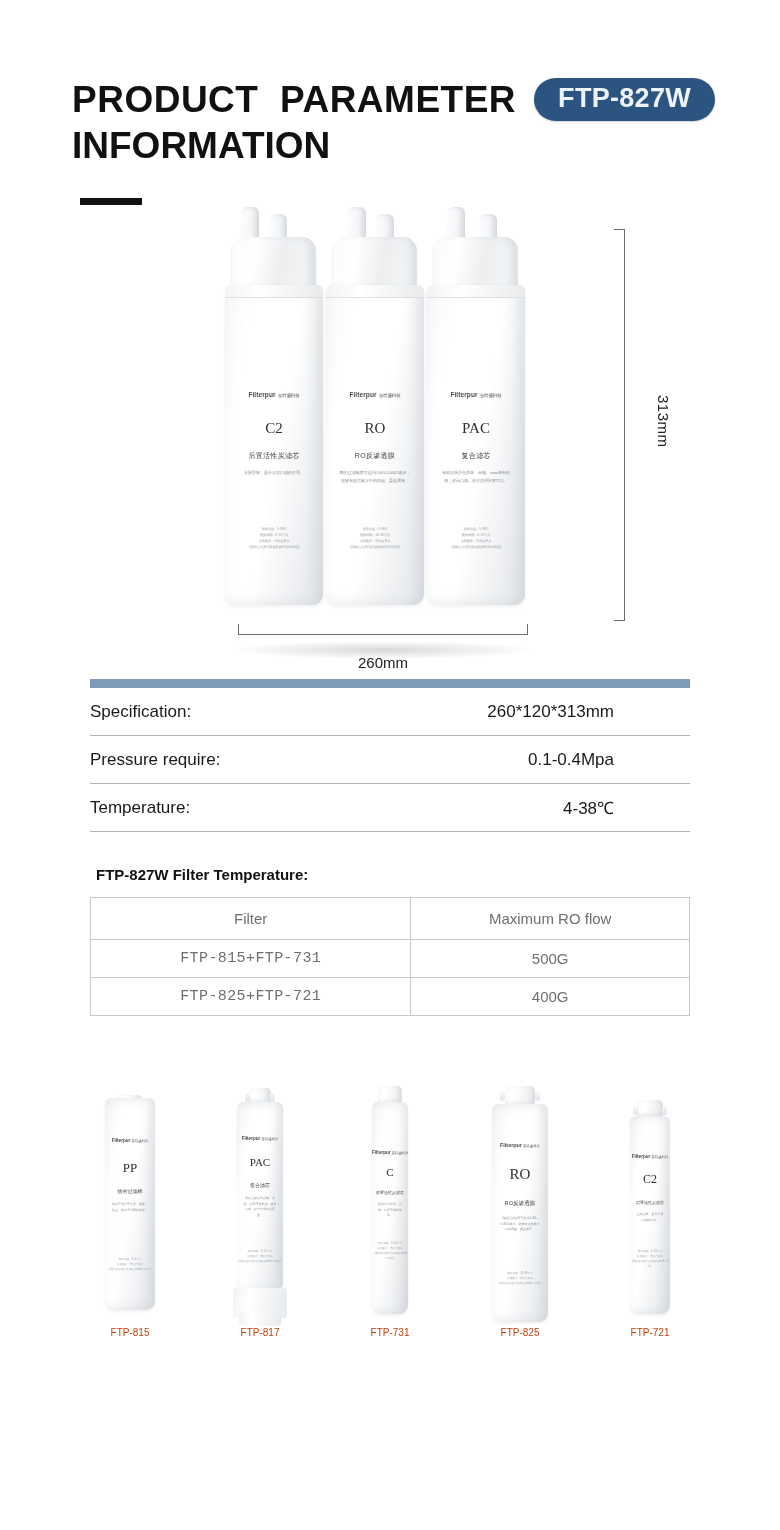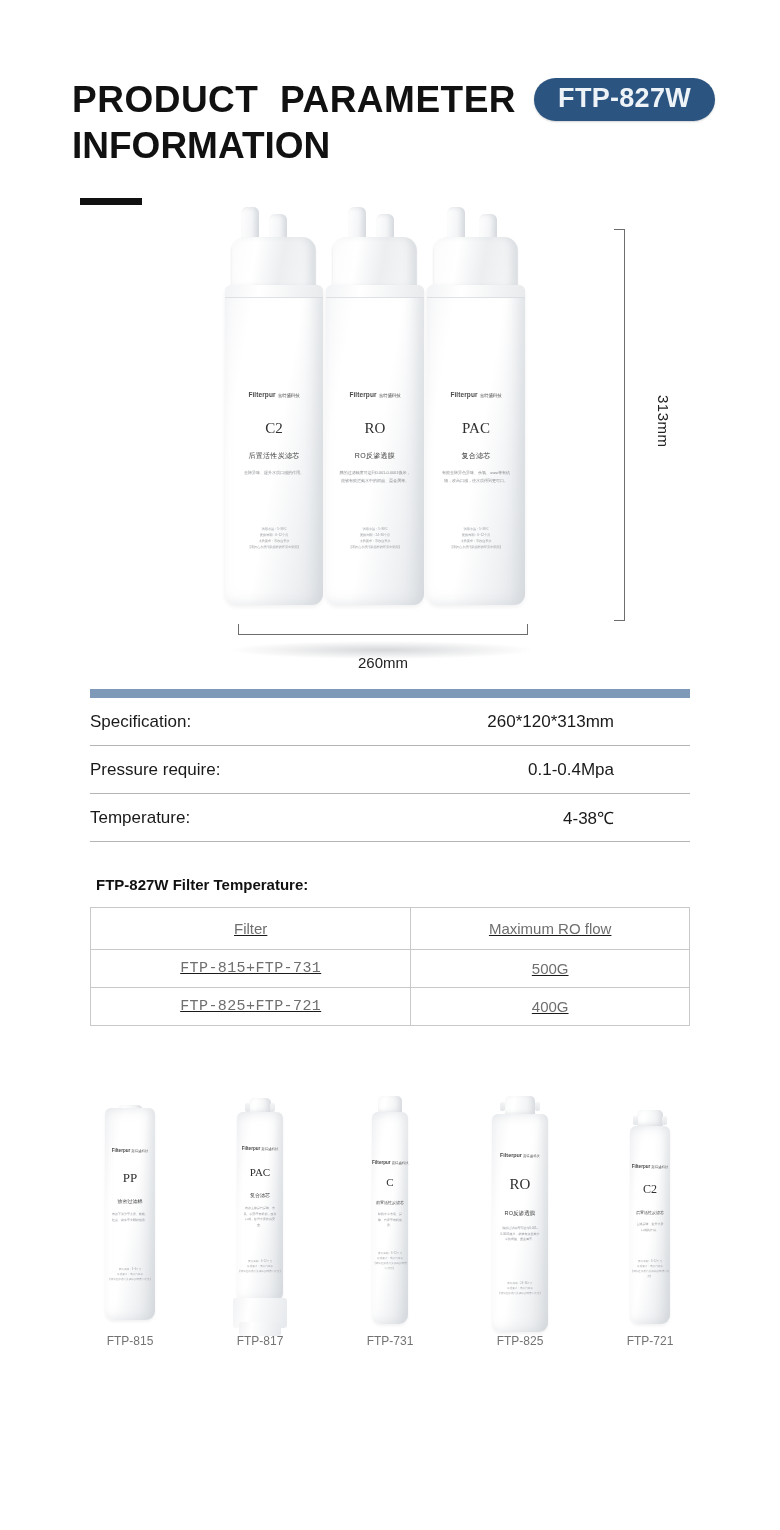--- a/index.html
+++ b/index.html
@@ -103,39 +103,38 @@
   .hbracket {
     position: absolute; left: 238px; bottom: 32px; width: 290px; height: 11px;
     border: 1.4px solid #6d6d6d; border-top: none;
   }
   .hlabel {
     position: absolute; left: 238px; bottom: -4px; width: 290px;
     text-align: center; font-size: 15px; color: #222;
   }
 
   
-  .spec-wrap { margin: 22px 90px 0; }
+  .spec-wrap { margin: 12px 90px 0; }
   .spec-accent { height: 9px; background: #7e9ab8; }
   .spec-row {
     display: flex; align-items: center; justify-content: space-between;
     height: 48px; border-bottom: 1.6px solid #b4b4b4;
     font-size: 17px; color: #1a1a1a;
   }
   .spec-row:first-of-type { margin-top: 10px; }
   .spec-val { margin-right: 76px; }
 
   
   .combo-title {
     margin: 34px 0 14px 96px;
     font-size: 15px; font-weight: bold; color: #111;
   }
   .combo-table {
     margin: 0 90px; width: calc(100% - 180px);
     border-collapse: collapse;
-    text-decoration: underline;
   }
   .combo-table th, .combo-table td {
     border: 1px solid #c9c9c9; text-align: center;
     color: #6f6f6f; font-weight: normal;
   }
   .combo-table th { height: 42px; font-size: 15px; }
   .combo-table td { height: 38px; font-size: 15px; }
   .combo-table td.code {
     font-family: "Liberation Mono", monospace; letter-spacing: .4px;
   }
@@ -168,21 +167,21 @@
     background: linear-gradient(100deg,#f1f2f4,#ffffff 30%,#e6e9ec);
     border-radius: 3px;
   }
   .fshadow {
     position: absolute; bottom: 30px; left: 50%; transform: translateX(-50%);
     width: 96%; height: 10px;
     background: radial-gradient(ellipse at center, rgba(120,125,132,.26) 0%, rgba(255,255,255,0) 72%);
   }
   .fcode {
     position: absolute; bottom: -2px; left: 0; width: 100%;
-    font-size: 12px; color: #737373;
+    font-size: 10px; color: #c2410c;
   }
   .fbrand { font-size: 4.6px; font-weight: bold; color: #4a4a4a; white-space: nowrap; }
   .fbrand .cn { font-size: 3.4px; font-weight: normal; margin-left: 1px; }
   .fbig { font-family: "Liberation Serif", serif; color: #2f2f2f; }
   .fcn { font-size: 5px; color: #3d3d3d; }
   .fdesc { font-size: 3px; color: #91949a; line-height: 1.8; padding: 0 14%; }
   .ffoot { font-size: 2.6px; color: #a4a7ab; line-height: 1.9; }
 </style>
 </head>
 <body>

